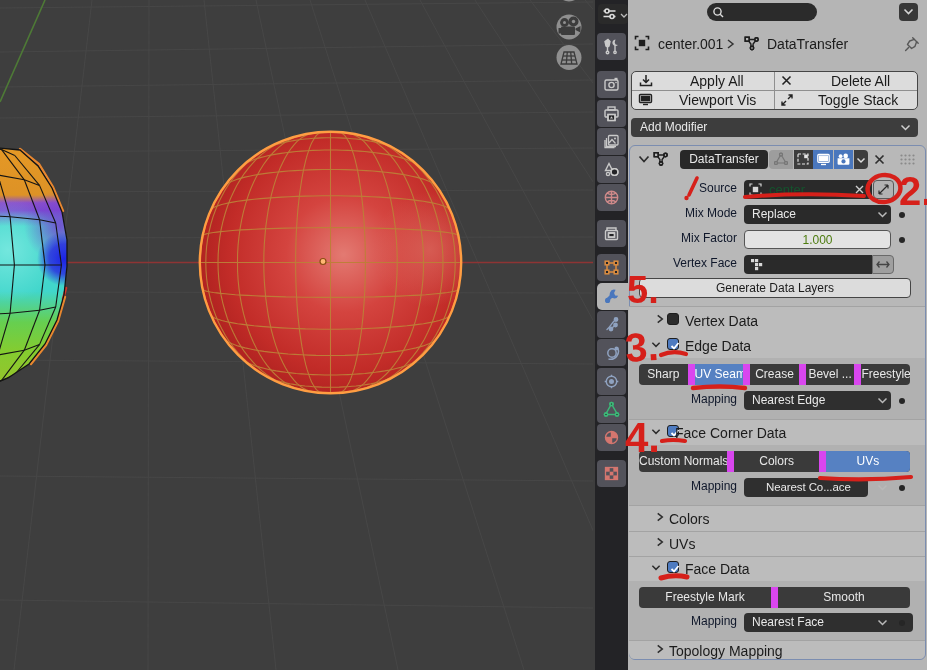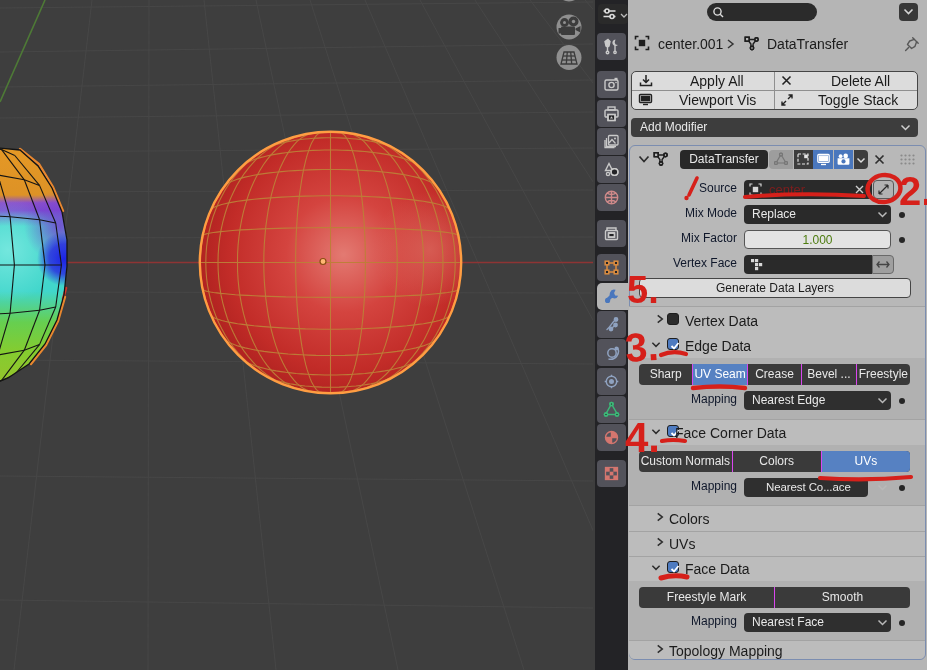--- a/index.html
+++ b/index.html
@@ -10,21 +10,21 @@
 .tab{position:absolute;left:2px;width:29px;height:27px;background:#52525a;border-radius:4px}
 .tab svg{position:absolute;left:6px;top:5px}
 .tab.act{background:#b5b5b5;border-radius:5px 0 0 5px;width:31px;left:2px}
 .lbl{position:absolute;font-size:14px;color:#1b1b1b;white-space:nowrap}
 .rlbl{position:absolute;font-size:12px;color:#0f172a;white-space:nowrap;text-align:center;right:190px}
 .dk{position:absolute;background:#2b2b2b;border-radius:4px;color:#e9e9e9;font-size:12px}
 .lt{position:absolute;background:#dcdcdc;border:1px solid #454545;border-radius:4px;color:#1b1b1b;font-size:12px}
 .chev{position:absolute;width:10px;height:10px}
 .dot{position:absolute;width:6px;height:6px;border-radius:50%;background:#262626}
 .seg{position:absolute;left:11px;width:271px;height:21px;display:flex;background:#3a3a3a;border-radius:4px;overflow:hidden}
-.seg div{flex:1;color:#e8e8e8;font-size:12px;text-align:center;line-height:21px;border-right:1px solid #d946ef;white-space:nowrap;overflow:hidden}
+.seg div{flex:1;color:#e8e8e8;font-size:12px;text-align:center;line-height:21px;border-right:7px solid #d946ef;white-space:nowrap;overflow:hidden}
 .seg div:last-child{border-right:none}
 .seg .sel{background:#5681c2;color:#fff}
 .hdrrow{position:absolute;left:1px;width:296px;height:25px;background:#bcbcbc}
 .ctblk{position:absolute;left:1px;width:296px;background:#b1b1b1}
 .cb{position:absolute;width:12px;height:12px;border-radius:3px;border:1px solid #1e1e1e}
 .cb.on{background:#4e7bc0}
 .cb.off{background:#2c2c2c}
 .cb.on svg{position:absolute;left:1px;top:1px}
 </style></head><body>
 
@@ -515,21 +515,21 @@
 <div class="dk" style="left:116px;top:180px;width:128px;height:19px;background:#2a2a2a"></div>
 <svg style="position:absolute;left:121px;top:183px" width="13" height="13" viewBox="0 0 13 13">
       <g stroke="#d8d8d8" stroke-width="1.2" fill="none">
         <path d="M1 3.5 v-2.5 h2.5"></path>
         <path d="M9.5 1 h2.5 v2.5"></path>
         <path d="M12 9.5 v2.5 h-2.5"></path>
         <path d="M3.5 12 h-2.5 v-2.5"></path>
       </g>
       <rect x="3.8" y="3.8" width="5.4" height="5.4" fill="#d8d8d8"></rect>
     </svg>
-<div style="position:absolute;left:141px;top:182px;font-size:13px;color:#7f1d1d">center</div>
+<div style="position:absolute;left:141px;top:182px;font-size:13px;color:#14532d">center</div>
 <svg style="position:absolute;left:226px;top:184px" width="11" height="11" viewBox="0 0 11 11">
       <path d="M2 2 L9 9 M9 2 L2 9" stroke="#cfcfcf" stroke-width="1.4"></path>
     </svg>
 <div style="position:absolute;left:245px;top:180px;width:21px;height:19px;background:#b2b2b2;border:1px solid #5a5a5a;border-radius:4px"></div>
 <svg style="position:absolute;left:249px;top:183px" width="13" height="13" viewBox="0 0 13 13">
       <g stroke="#2b2b2b" stroke-width="1.2" fill="none">
         <path d="M2 11 L11 2 M11 2 h-3.5 M11 2 v3.5 M2 11 h3.5 M2 11 v-3.5"></path>
       </g>
     </svg>
 <div class="rlbl" style="top:206px">Mix Mode</div>
@@ -630,21 +630,21 @@
         <path d="M2.5 6 L5 8.5 L9.5 3" fill="none" stroke="#fff" stroke-width="1.8"></path>
       </svg>
     </div>
 <div class="lbl" style="left:57px;top:561px">Face Data</div>
 <div class="ctblk" style="top:581px;height:59px"></div>
 <div class="seg" style="top:587px">
       <div>Freestyle Mark</div>
       <div>Smooth</div>
     </div>
 <div class="rlbl" style="top:614px">Mapping</div>
-<div class="dk" style="left:116px;top:613px;width:147px;height:19px;background:#2f2f2f;line-height:19px;padding-left:8px">Nearest Face</div>
+<div class="dk" style="left:116px;top:613px;width:169px;height:19px;background:#2f2f2f;line-height:19px;padding-left:8px">Nearest Face</div>
 <svg style="position:absolute;left:249px;top:619px" width="11" height="8" viewBox="0 0 11 8">
       <path d="M1.5 1.5 L5.5 5.5 L9.5 1.5" fill="none" stroke="#b9b9b9" stroke-width="1.5"></path>
     </svg>
 <div class="dot" style="left:271px;top:619.5px"></div>
 <div class="hdrrow" style="top:640px;height:19px;border-top:1px solid #a3a3a3;border-radius:0 0 6px 6px"></div>
 <svg class="chev" style="left:27px;top:644px" width="8" height="11" viewBox="0 0 8 11">
       <path d="M1.5 1.5 L6.5 5.5 L1.5 9.5" fill="none" stroke="#2c2c2c" stroke-width="1.7"></path>
     </svg>
 <div class="lbl" style="left:41px;top:643px">Topology Mapping</div>
 </div>

